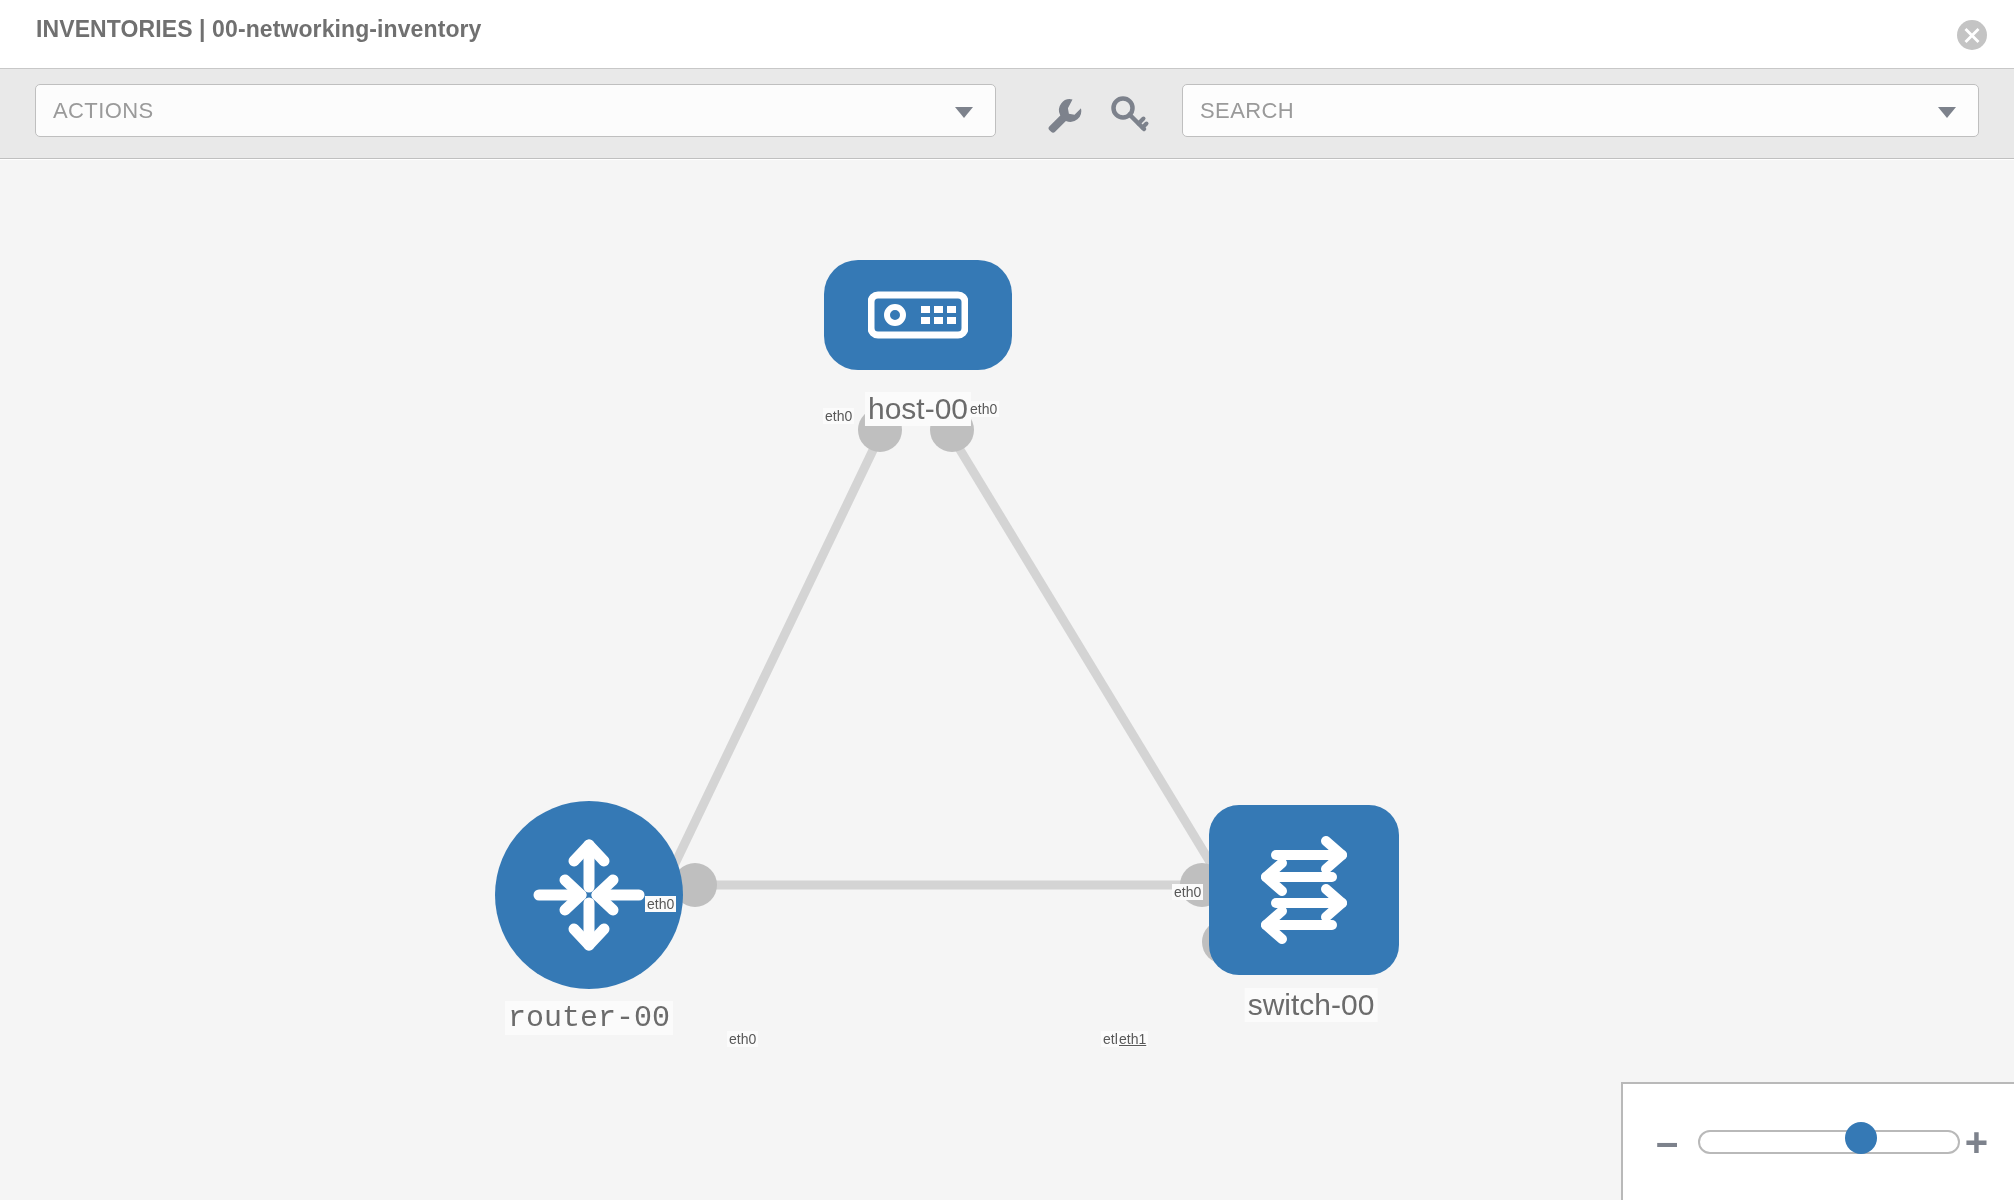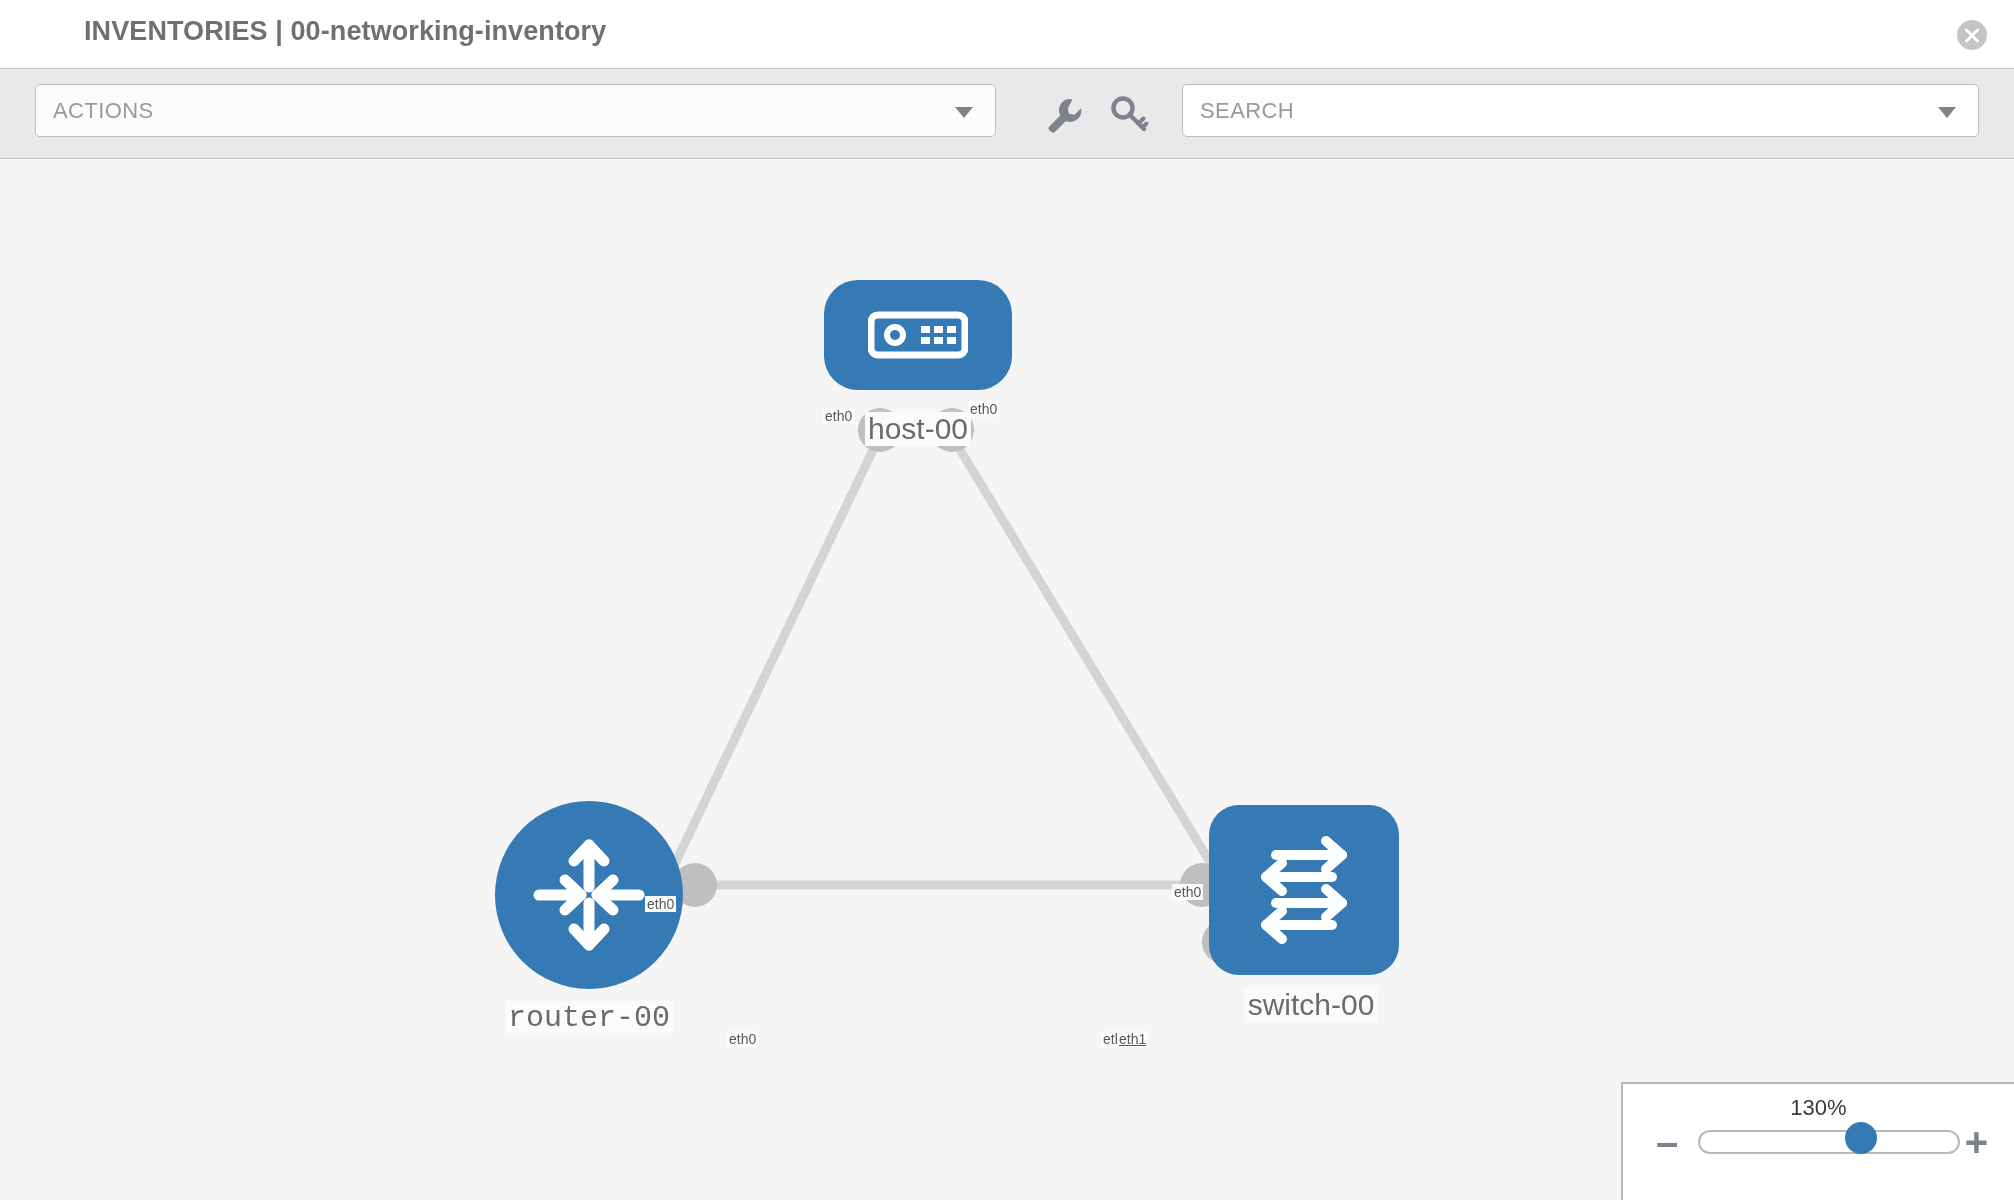--- a/index.html
+++ b/index.html
@@ -15,26 +15,25 @@
   .header {
     position: absolute;
     left: 0; top: 0;
     width: 2014px; height: 69px;
     background: #ffffff;
     border-bottom: 1px solid #c8c8c8;
   }
   .header-title {
     position: absolute;
     left: 36px; top: 16px;
-    font-size: 27px;
+    font-size: 23px;
     font-weight: bold;
     color: #707070;
     letter-spacing: 0.1px;
     white-space: nowrap;
-    margin-left: 48px;
   }
   .close-btn {
     position: absolute;
     right: 27px; top: 20px;
     width: 30px; height: 30px;
     border-radius: 50%;
     background: #c4c4c4;
     cursor: pointer;
   }
   .close-btn svg { display: block; }
@@ -258,21 +257,21 @@
 
     <line x1="680" y1="725" x2="1215" y2="725" stroke="#d4d4d4" stroke-width="9"></line>
   </svg>
 
   <div class="socket" style="left:858px; top:248px;"></div>
   <div class="socket" style="left:930px; top:248px;"></div>
   <div class="socket" style="left:673px; top:703px;"></div>
   <div class="socket" style="left:1202px; top:760px;"></div>
   <div class="socket" style="left:1180px; top:703px;"></div>
 
-  <div class="node node-host" style="left:824px; top:120px;">
+  <div class="node node-host" style="left:824px; top:100px;">
     <div class="node-shape">
       <svg width="100" height="52" viewBox="0 0 100 52">
         <rect x="3" y="6" width="94" height="40" rx="7" ry="7" fill="none" stroke="#ffffff" stroke-width="7"></rect>
         <circle cx="27" cy="26" r="8" fill="none" stroke="#ffffff" stroke-width="6"></circle>
         <rect x="53" y="17" width="9" height="7" fill="#ffffff"></rect>
         <rect x="66" y="17" width="9" height="7" fill="#ffffff"></rect>
         <rect x="79" y="17" width="9" height="7" fill="#ffffff"></rect>
         <rect x="53" y="28" width="9" height="7" fill="#ffffff"></rect>
         <rect x="66" y="28" width="9" height="7" fill="#ffffff"></rect>
         <rect x="79" y="28" width="9" height="7" fill="#ffffff"></rect>
@@ -323,18 +322,17 @@
     <div class="node-label" style="top:183px;margin-left:7px;">switch-00</div>
   </div>
 
   <div class="edge-label" style="left:1172px; top:724px;">eth0</div>
   <div class="edge-label" style="left:1101px; top:871px;">eth</div>
   <div class="edge-label" style="left:1117px; top:871px;text-decoration:underline;">eth1</div>
 
 </div>
 
 <div class="zoom-panel">
-  <div class="zoom-value">130%</div>
   <div class="zoom-minus">–</div>
   <div class="zoom-track"></div>
   <div class="zoom-handle"></div>
   <div class="zoom-plus">+</div>
 </div>
 
 </body></html>

